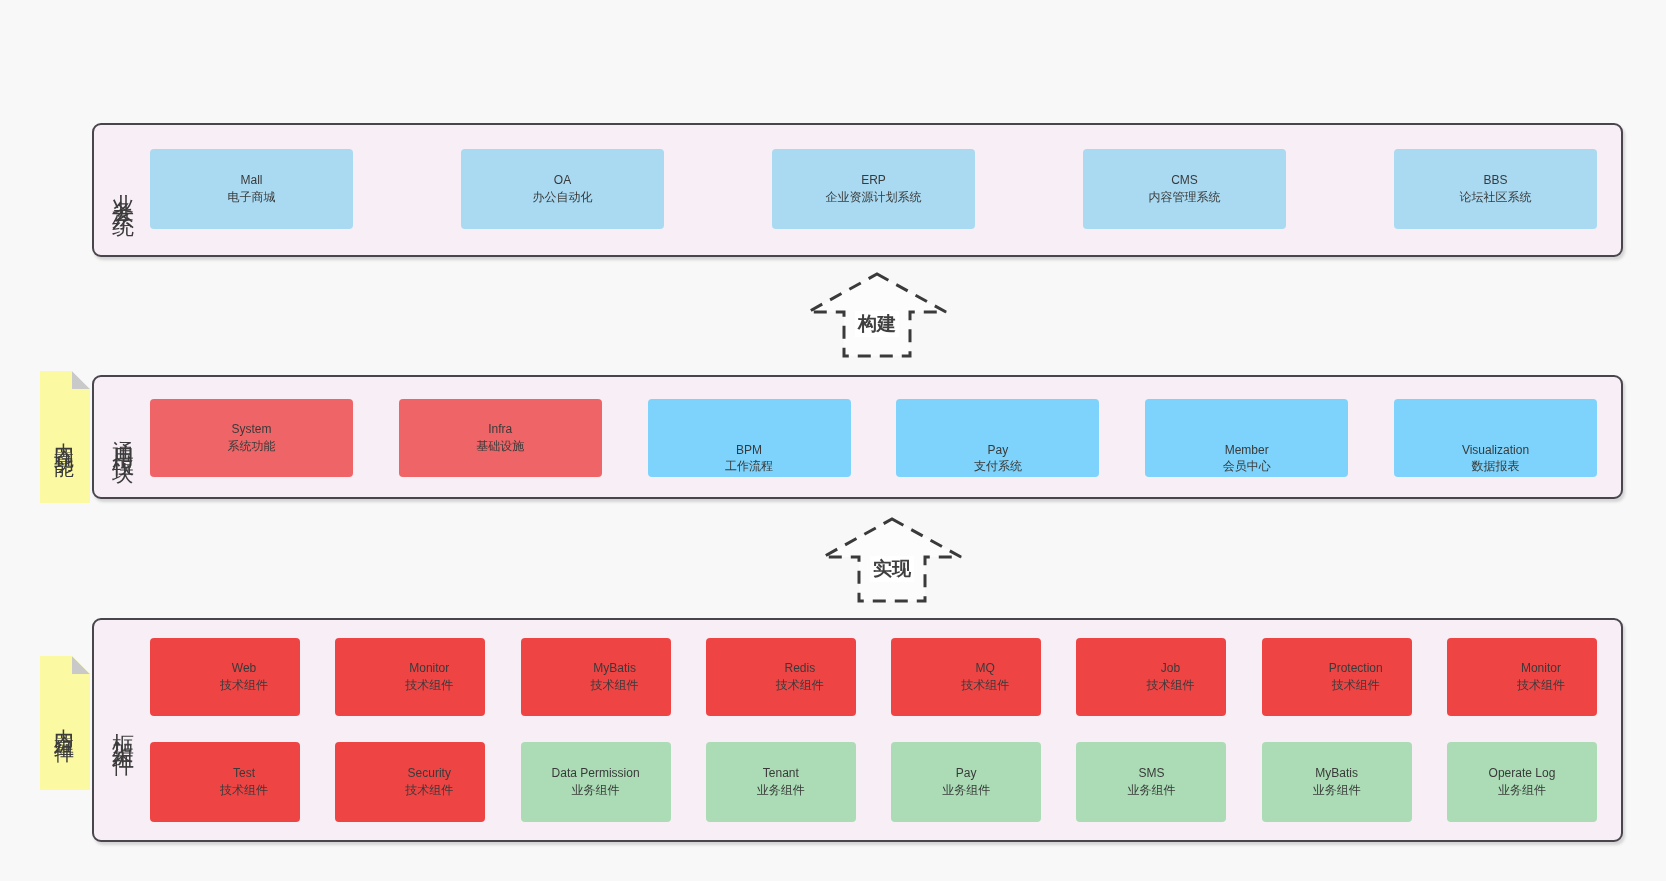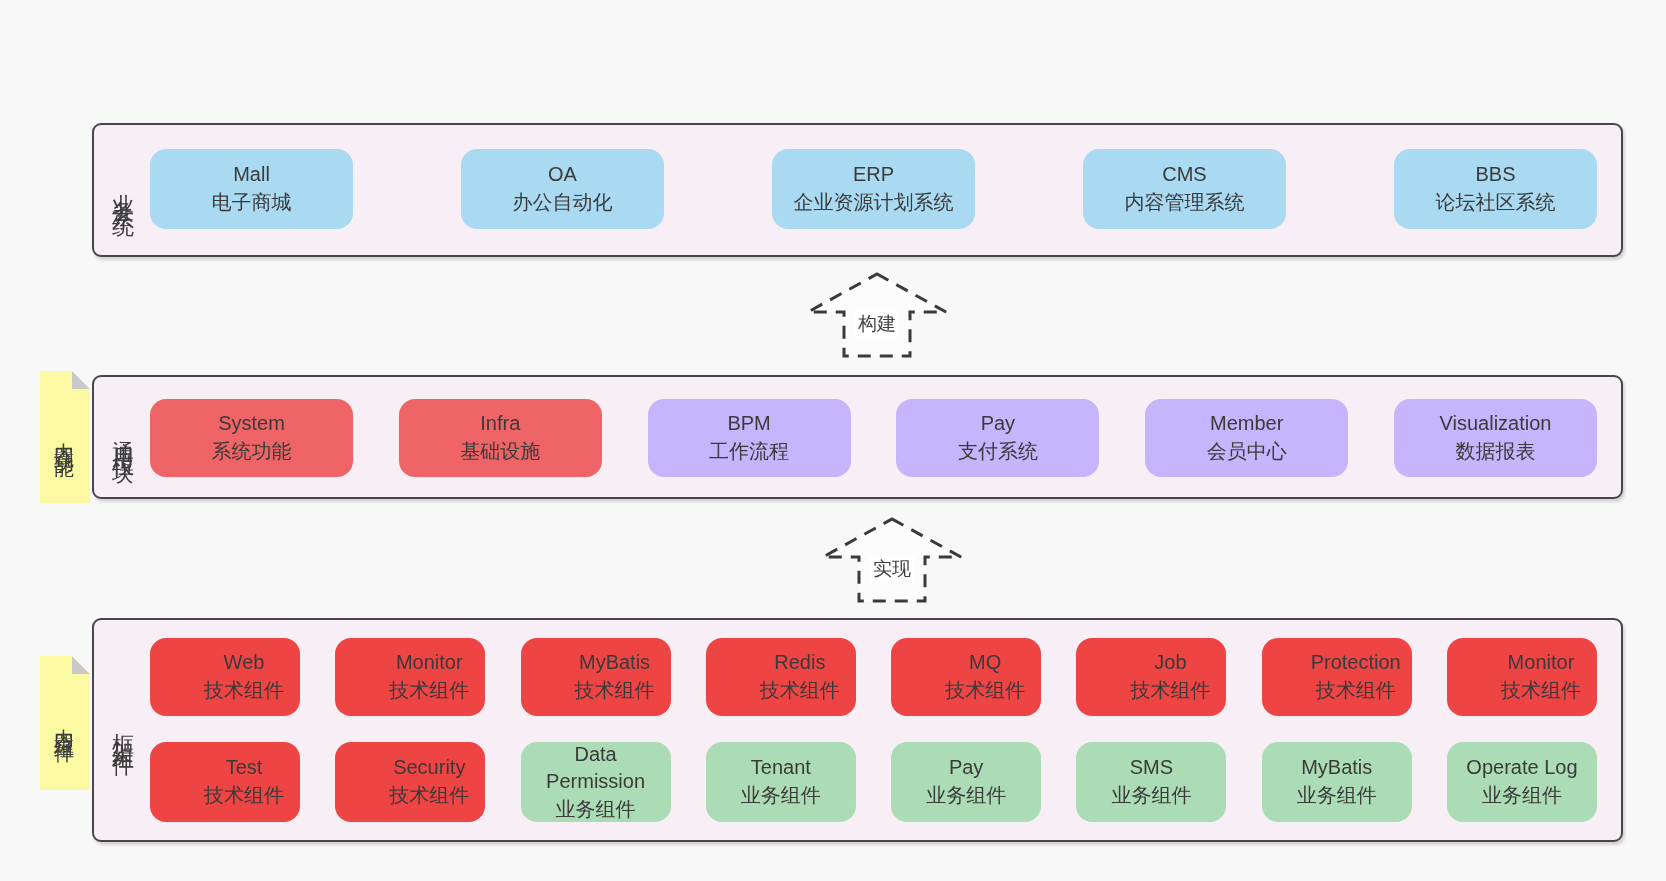--- a/index.html
+++ b/index.html
@@ -33,30 +33,30 @@
   .box-row{
     position:absolute;left:56px;right:24px;
     display:flex;justify-content:space-between;align-items:stretch;
   }
   .band-1 .box-row{top:24px;height:80px;}
   .band-2 .box-row{top:22px;height:78px;}
   .band-3 .box-row.row-0{top:18px;height:78px;}
   .band-3 .box-row.row-1{top:122px;height:80px;}
 
   .box{
-    border-radius:16px;
+    border-radius:4px;
     display:flex;flex-direction:column;align-items:center;justify-content:center;
-    text-align:center;line-height:1.38;font-size:20px;color:#3a3a3a;
+    text-align:center;line-height:1.38;font-size:12px;color:#3a3a3a;
     box-sizing:border-box;padding:2px 6px;
   }
   .box.w6{width:203px;}
   .box.w8{width:150px;}
   .v-blue{background:#a9daf2;}
   .v-red{background:#ef6567;text-align:center;}
-  .v-pink{background:#c4b5fd;}
+  .v-pink{background:#7dd3fc;justify-content:flex-end;}
   .v-green{background:#ef4444;padding-left:44px;}
   .v-light_green{background:#abdcb5;}
 
   
   .sticky{
     position:absolute;left:40px;width:50px;
     background:#fbf9a2;
     box-shadow:2px 3px 3px rgba(0,0,0,0.15);
     clip-path:polygon(0 0, calc(100% - 18px) 0, 100% 18px, 100% 100%, 0 100%);
     display:flex;align-items:center;justify-content:center;
@@ -68,21 +68,21 @@
     background:#c9c9c9;
     clip-path:polygon(0 0, 100% 100%, 0 100%);
   }
   .sticky .sticky-text{
     writing-mode:vertical-rl;text-orientation:upright;
     font-size:20px;letter-spacing:5px;color:#3b3b3b;
   }
 
   
   .arrow{
-    position:absolute;width:144px;height:88px;
+    position:absolute;width:144px;height:88px;font-weight:bold;
   }
   .arrow-1{left:805px;top:271px;}
   .arrow-2{left:820px;top:516px;}
   .arrow svg{position:absolute;inset:0;}
   .arrow .arrow-label{
     position:absolute;left:50%;top:40px;transform:translateX(-50%);
     background:#ffffff;padding:0 3px;
     font-size:19px;color:#3f3f3f;white-space:nowrap;
   }
 </style>

